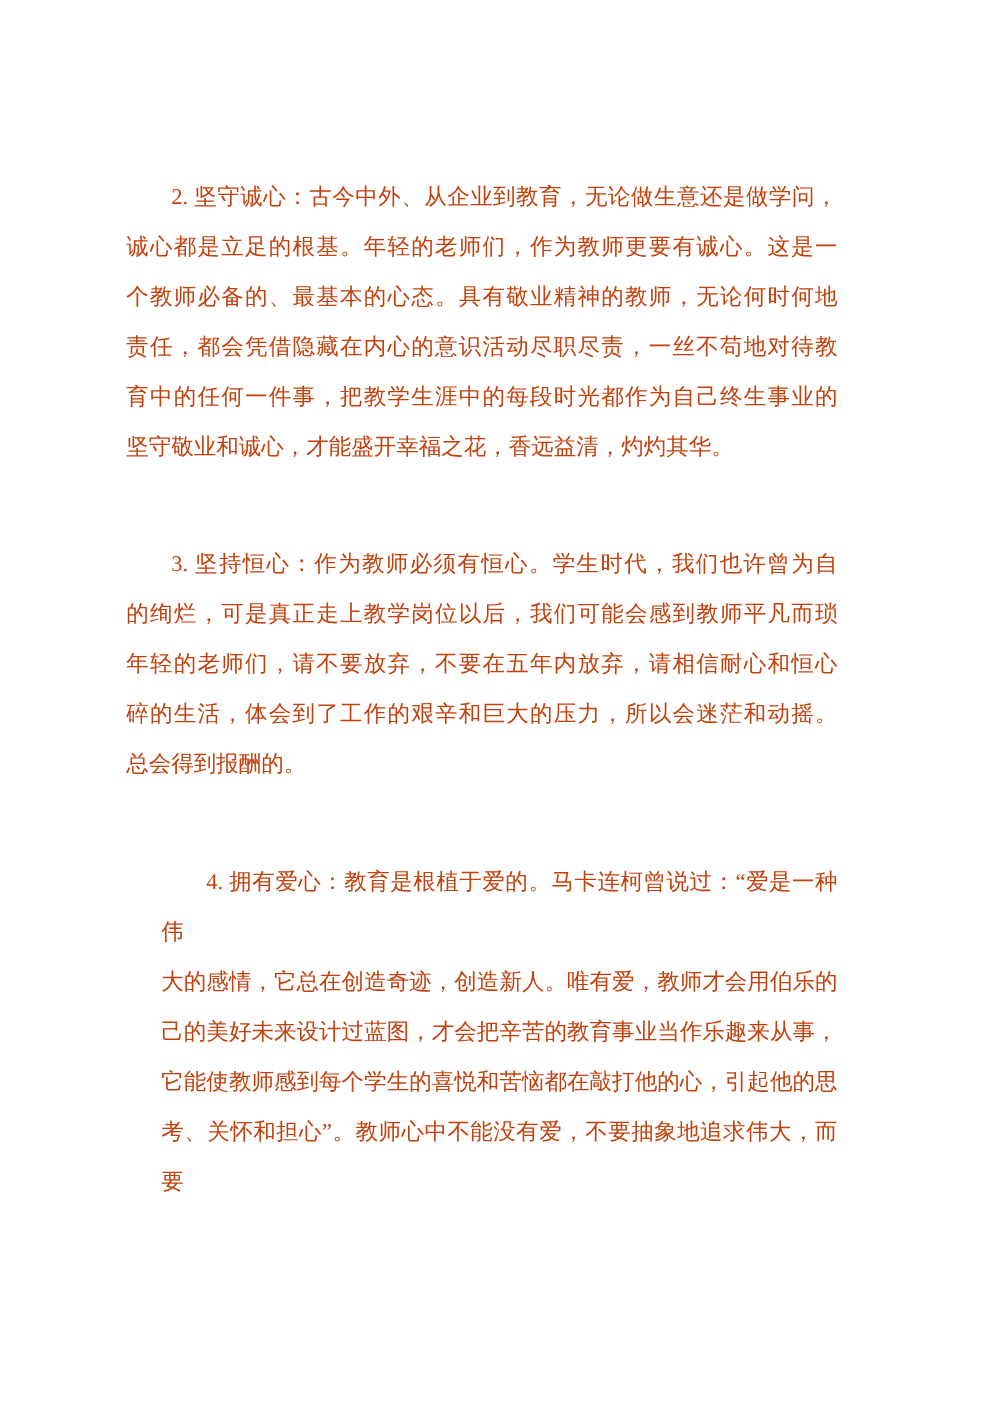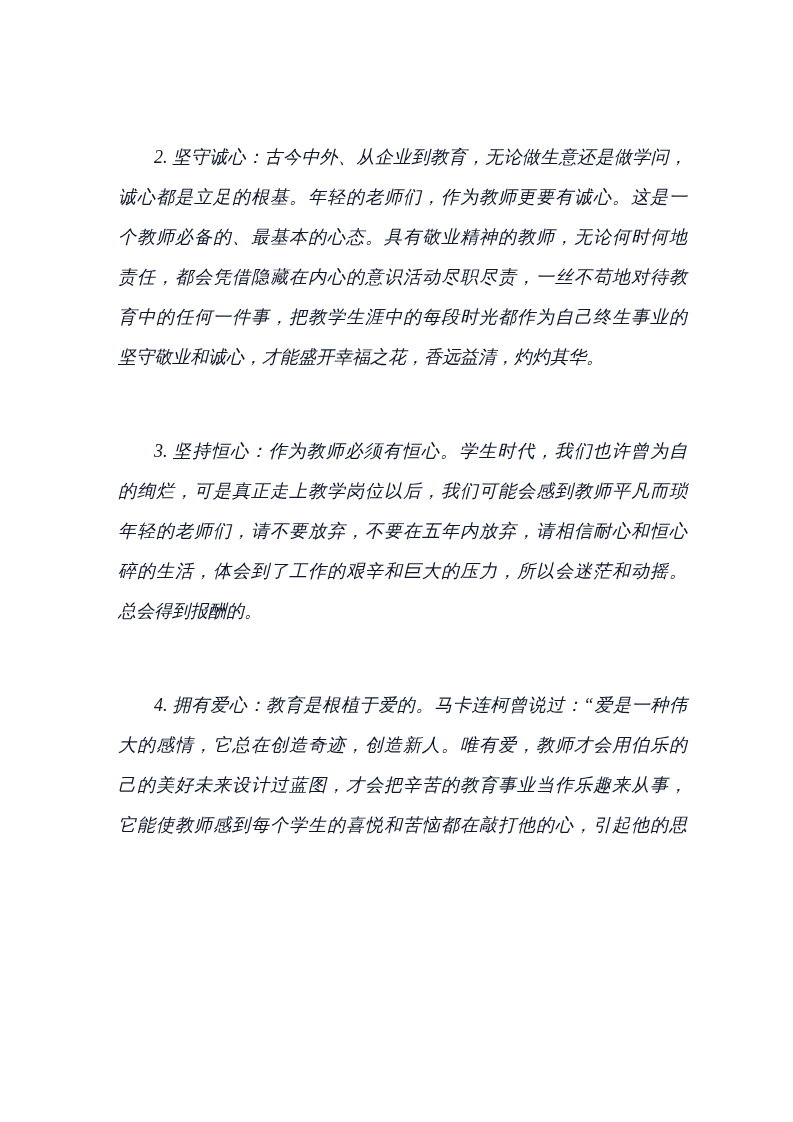--- a/index.html
+++ b/index.html
@@ -10,33 +10,33 @@
   .page {
     position: relative;
     width: 793px;
     height: 1122px;
     background: #ffffff;
     overflow: hidden;
     font-family: "Liberation Serif", "DejaVu Serif", serif;
   }
   .text-body {
     position: absolute;
-    left: 118px;
+    left: 101px;
     top: 137px;
     width: 569px;
-    color: #0f172a;
+    color: #c2410c;
     font-size: 18px;
-    font-style: italic;
   }
   .para {
     margin: 0 0 54px 0;
     padding: 0;
   }
   .para:last-child {
     margin-bottom: 0;
+    margin-left: 28px;
   }
   .line {
     line-height: 40px;
     text-align: justify;
     text-align-last: justify;
     -moz-text-align-last: justify;
     white-space: normal;
     letter-spacing: 0;
   }
   .line.first {
@@ -68,16 +68,17 @@
       <div class="line">年轻的老师们，请不要放弃，不要在五年内放弃，请相信耐心和恒心</div>
       <div class="line">碎的生活，体会到了工作的艰辛和巨大的压力，所以会迷茫和动摇。</div>
       <div class="line last">总会得到报酬的。</div>
     </div>
 
     <div class="para">
       <div class="line first">4. 拥有爱心：教育是根植于爱的。马卡连柯曾说过：“爱是一种伟</div>
       <div class="line">大的感情，它总在创造奇迹，创造新人。唯有爱，教师才会用伯乐的</div>
       <div class="line">己的美好未来设计过蓝图，才会把辛苦的教育事业当作乐趣来从事，</div>
       <div class="line">它能使教师感到每个学生的喜悦和苦恼都在敲打他的心，引起他的思</div>
+      <div class="line last">考、关怀和担心”。教师心中不能没有爱，不要抽象地追求伟大，而要</div>
     </div>
 
   </div>
 </div>
 
 </body></html>

